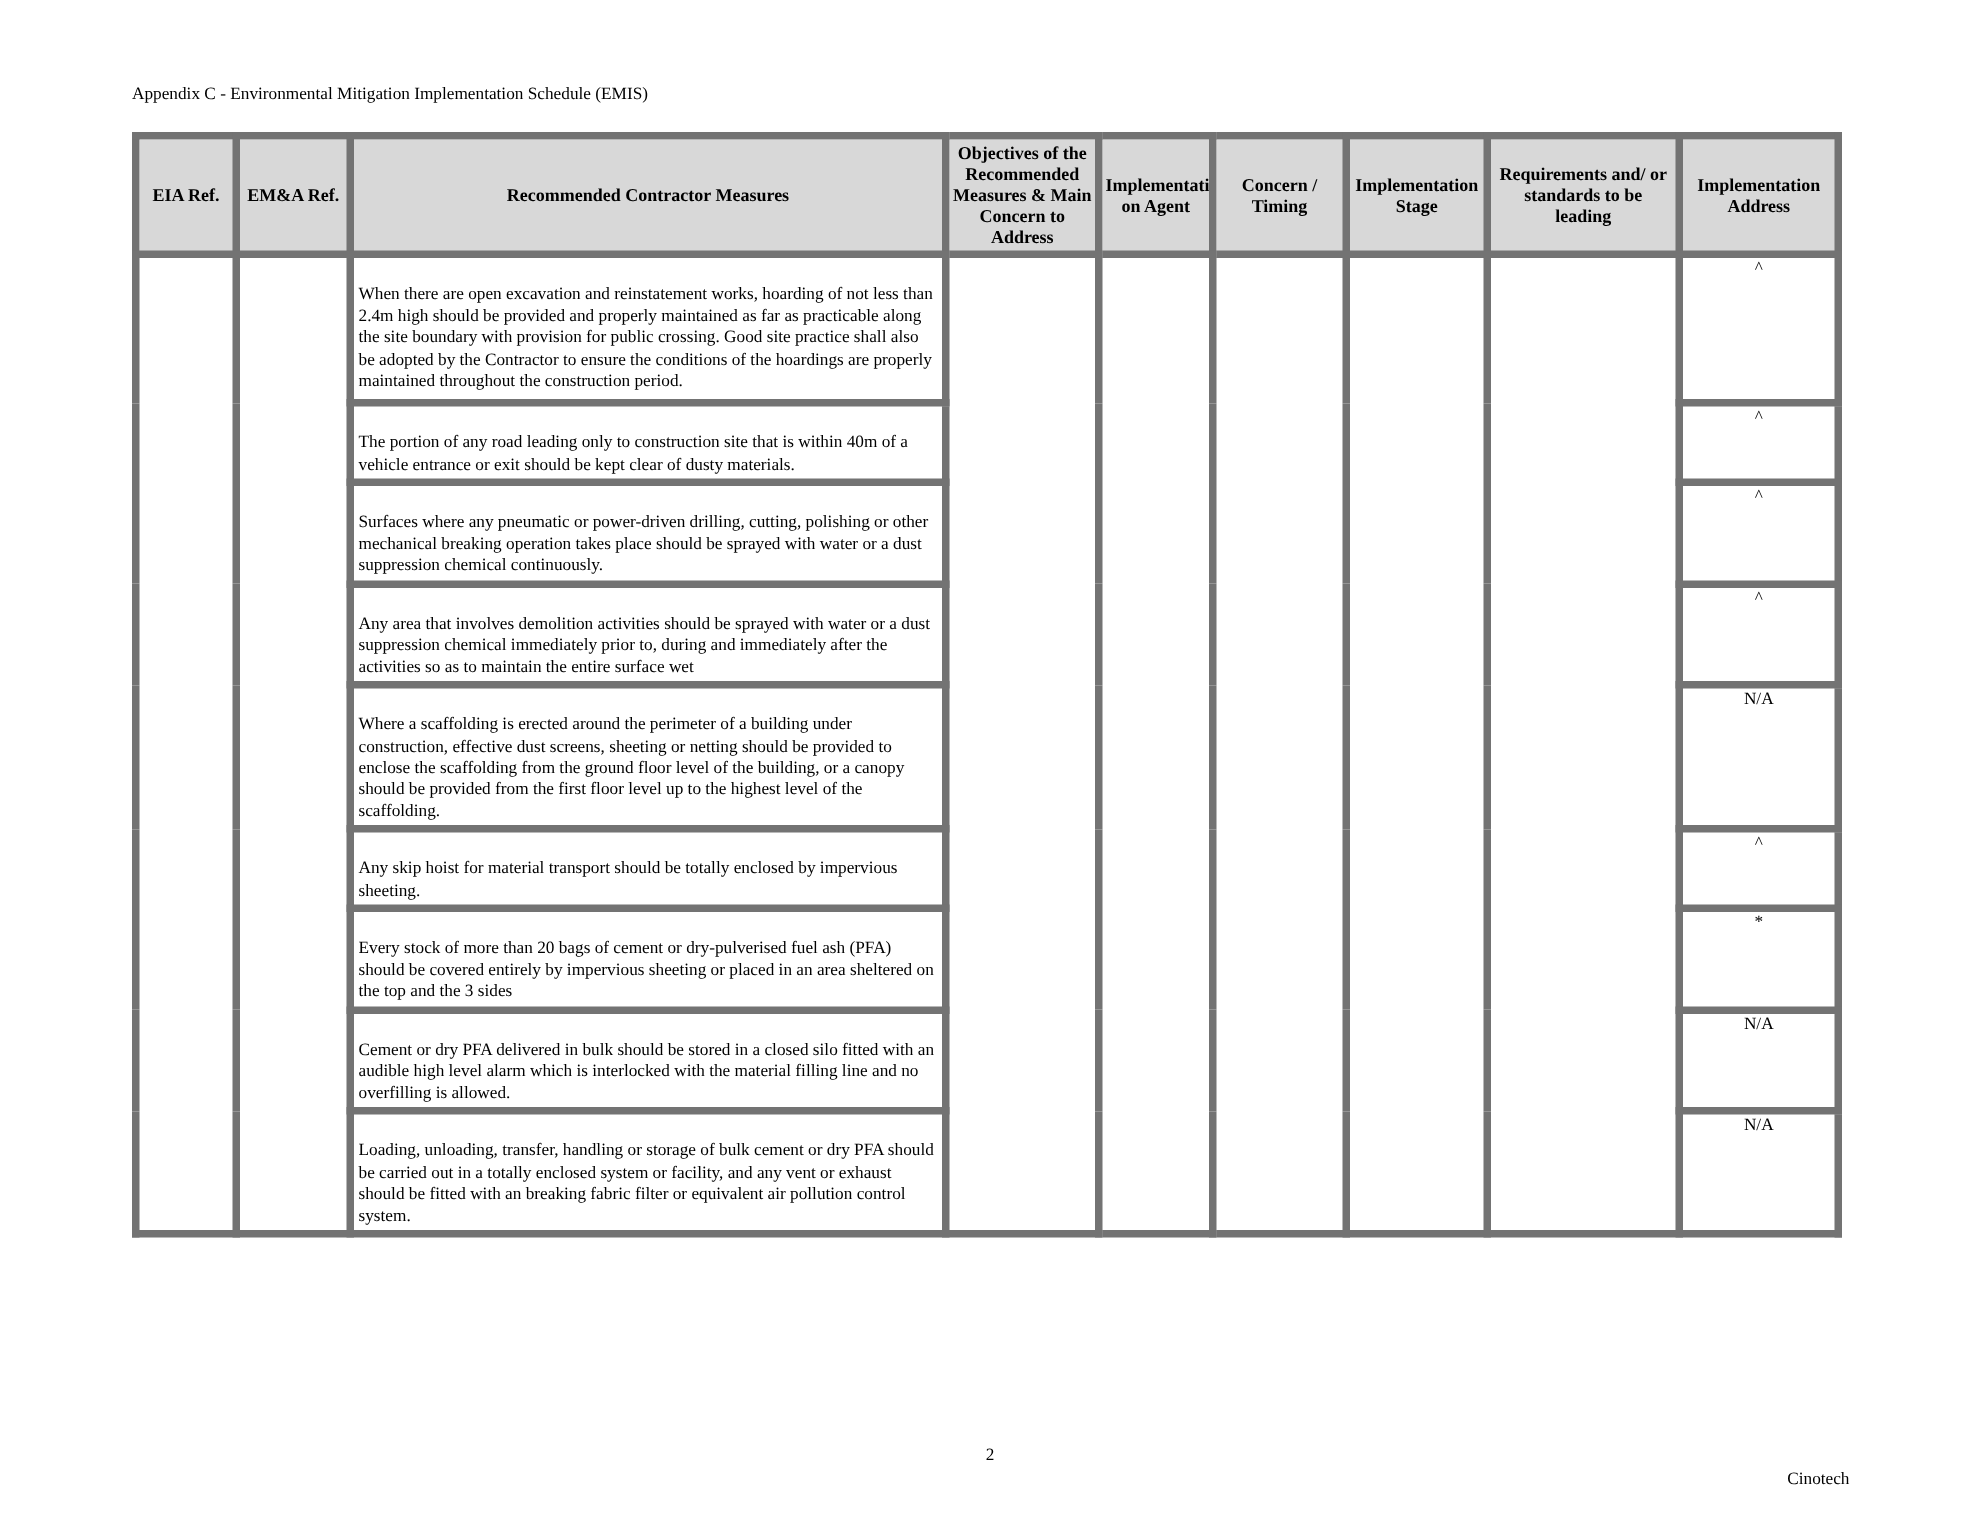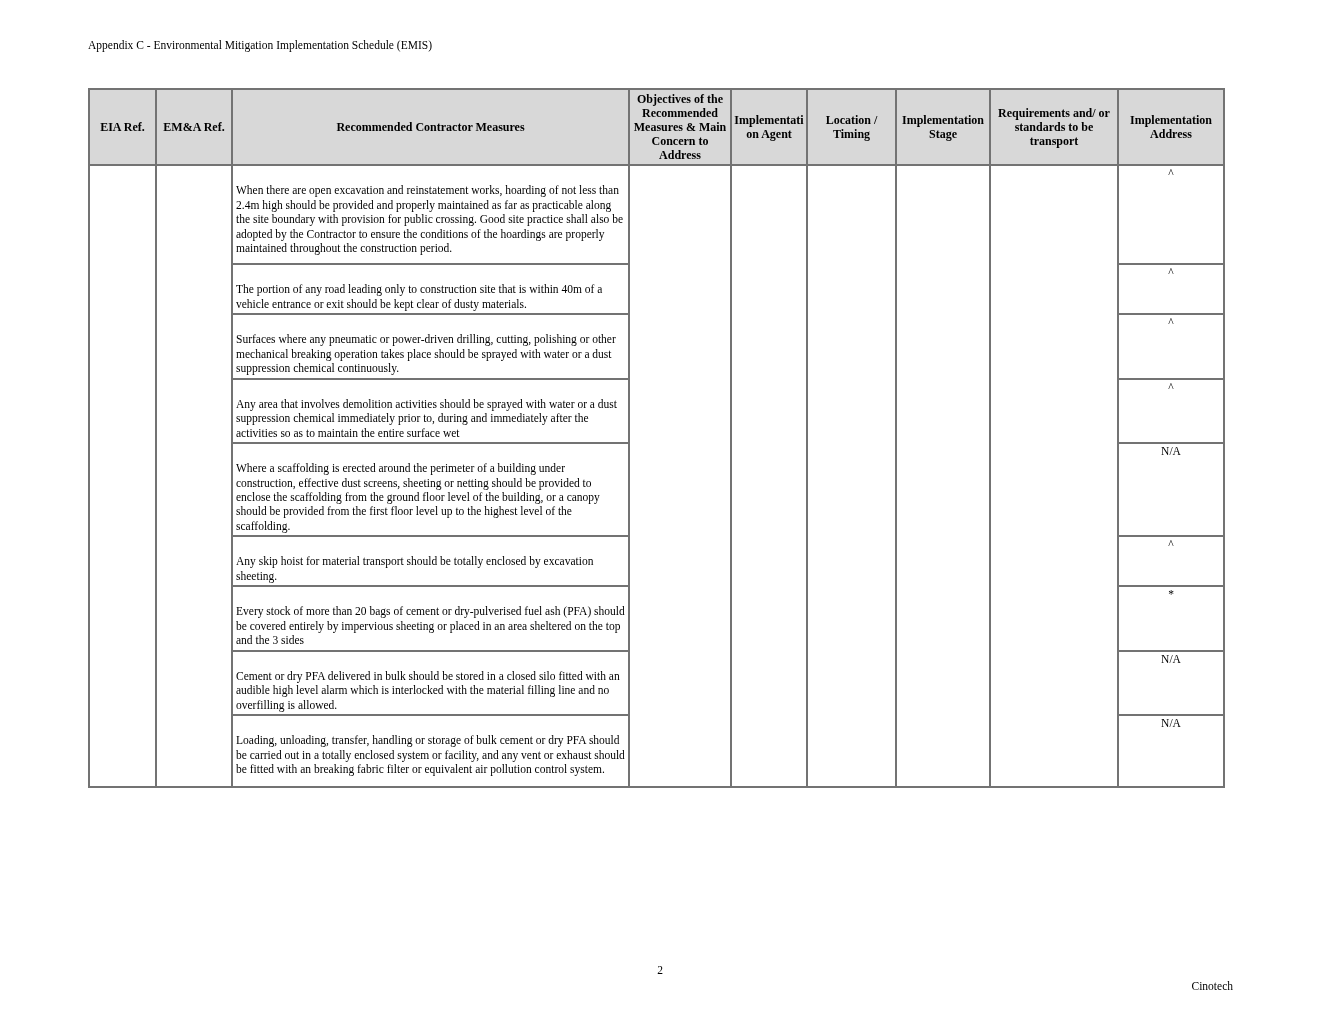--- a/index.html
+++ b/index.html
@@ -1,25 +1,25 @@
 <!DOCTYPE html>
 <html><head>
 <meta charset="utf-8">
 <style>
   html,body { margin:0; padding:0; background:#ffffff; }
   .page {
     position:relative; width:1320px; height:1020px; background:#ffffff;
     font-family:"Liberation Serif", serif; color:#000; overflow:hidden;
   }
-  .doc-title { position:absolute; left:88px; top:39px; font-size:11.5px; white-space:nowrap; }
+  .doc-title { position:absolute; left:88px; top:57px; font-size:11.5px; white-space:nowrap; }
   table.emis {
     position:absolute; left:88px; top:88px; width:1135px;
     border-collapse:collapse; table-layout:fixed;
   }
-  table.emis th, table.emis td { border:2px solid #737373; overflow:hidden; }
+  table.emis th, table.emis td { border:5px solid #737373; overflow:hidden; }
   table.emis th {
     background:#D8D8D8; font-weight:bold; font-size:12px; line-height:1.17;
     text-align:center; vertical-align:middle; padding:2px 2px;
   }
   td.measure {
     font-size:11.5px; line-height:1.26; vertical-align:top; text-align:left;
     padding:17px 3px 2px 3px;
   }
   td.status {
     font-size:11.5px; text-align:center; vertical-align:top; padding-top:1px;
@@ -47,23 +47,23 @@
         <col style="width:128px">
         <col style="width:106px">
     </colgroup>
     <thead>
       <tr style="height:75px">
         <th>EIA Ref.</th>
         <th>EM&amp;A Ref.</th>
         <th>Recommended Contractor Measures</th>
         <th>Objectives of the Recommended Measures &amp; Main Concern to Address</th>
         <th>Implementati on Agent</th>
-        <th>Location / Timing</th>
+        <th>Concern / Timing</th>
         <th>Implementation Stage</th>
-        <th>Requirements and/ or standards to be transport</th>
+        <th>Requirements and/ or standards to be leading</th>
         <th>Implementation Address</th>
       </tr>
     </thead>
     <tbody>
       <tr style="height:99px">
         <td class="blank" rowspan="9"></td>
         <td class="blank" rowspan="9"></td>
         <td class="measure">When there are open excavation and reinstatement works, hoarding of not less than 2.4m high should be provided and properly maintained as far as practicable along the site boundary with provision for public crossing. Good site practice shall also be adopted by the Contractor to ensure the conditions of the hoardings are properly maintained throughout the construction period.</td>
         <td class="blank" rowspan="9"></td>
         <td class="blank" rowspan="9"></td>
@@ -82,21 +82,21 @@
       </tr>
       <tr style="height:57px">
         <td class="measure">Any area that involves demolition activities should be sprayed with water or a dust suppression chemical immediately prior to, during and immediately after the activities so as to maintain the entire surface wet</td>
         <td class="status">^</td>
       </tr>
       <tr style="height:85px">
         <td class="measure">Where a scaffolding is erected around the perimeter of a building under construction, effective dust screens, sheeting or netting should be provided to enclose the scaffolding from the ground floor level of the building, or a canopy should be provided from the first floor level up to the highest level of the scaffolding.</td>
         <td class="status">N/A</td>
       </tr>
       <tr style="height:44px">
-        <td class="measure">Any skip hoist for material transport should be totally enclosed by excavation sheeting.</td>
+        <td class="measure">Any skip hoist for material transport should be totally enclosed by impervious sheeting.</td>
         <td class="status">^</td>
       </tr>
       <tr style="height:57px">
         <td class="measure">Every stock of more than 20 bags of cement or dry-pulverised fuel ash (PFA) should be covered entirely by impervious sheeting or placed in an area sheltered on the top and the 3 sides</td>
         <td class="status">*</td>
       </tr>
       <tr style="height:60px">
         <td class="measure">Cement or dry PFA delivered in bulk should be stored in a closed silo fitted with an audible high level alarm which is interlocked with the material filling line and no overfilling is allowed.</td>
         <td class="status">N/A</td>
       </tr>

